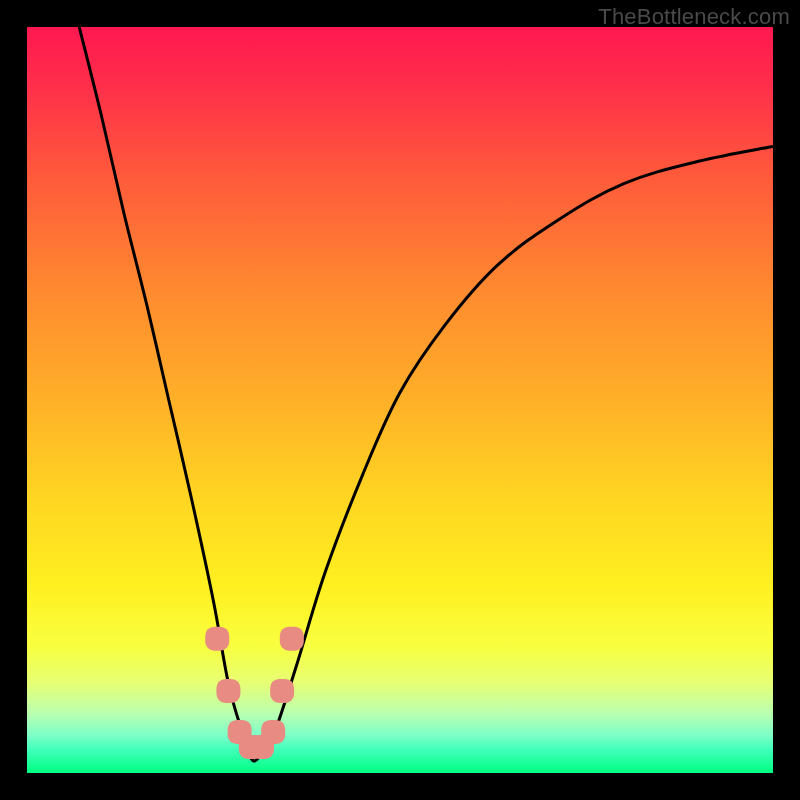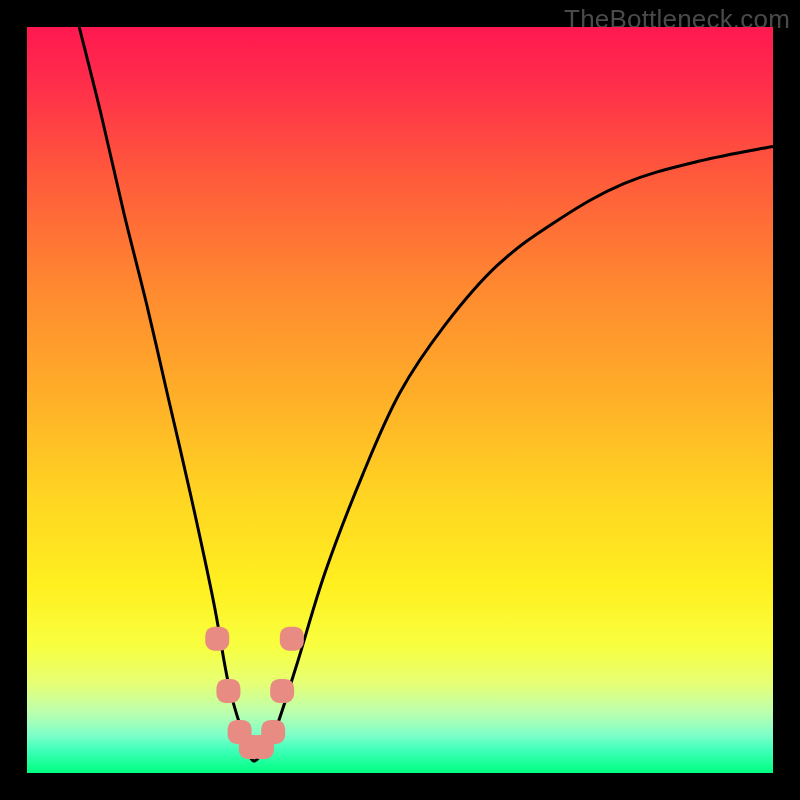--- a/index.html
+++ b/index.html
@@ -31,21 +31,21 @@
       #7cffc8 95%,
       #3dffb8 97%,
       #00ff80 100%
     );
   }
   .attribution {
     position: absolute;
     top: 4px;
     right: 10px;
     font-family: Arial, Helvetica, sans-serif;
-    font-size: 26px;
+    font-size: 22px;
     color: #4a4a4a;
     font-weight: 500;
     letter-spacing: 0.2px;
   }
   svg.curve {
     position: absolute;
     left: 0;
     top: 0;
     width: 746px;
     height: 746px;

